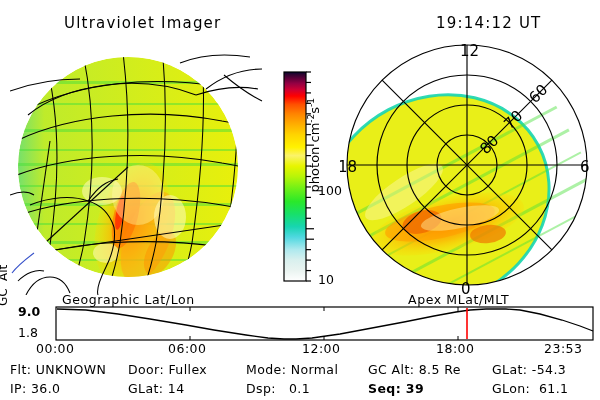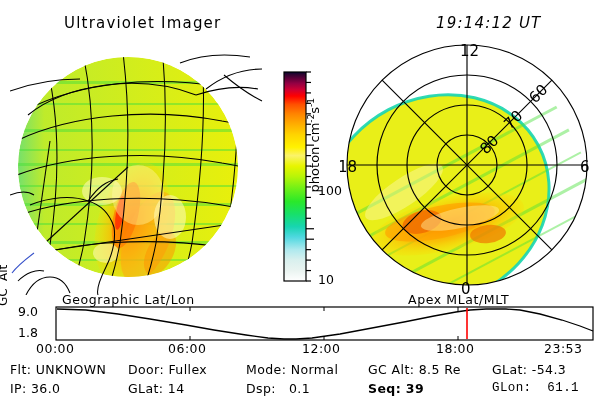--- a/index.html
+++ b/index.html
@@ -2,21 +2,21 @@
 <html><head>
 <meta charset="utf-8">
 <style>
   html,body{margin:0;padding:0;background:#ffffff;}
   body{width:600px;height:400px;overflow:hidden;position:relative;
        font-family:"DejaVu Sans","Liberation Sans",sans-serif;color:#000;}
   .abs{position:absolute;}
   #header{top:6px;left:0;width:600px;height:26px;margin-left:12px;}
   #title{left:52px;top:8px;font-size:15px;letter-spacing:1.2px;}
   #date{left:282px;top:8px;font-size:15px;letter-spacing:1.2px;}
-  #time{left:424px;top:8px;font-size:15px;letter-spacing:1.2px;font-style:italic;}
+  #time{left:424px;top:8px;font-size:15px;letter-spacing:1.2px;}
   .panel{}
   #globe-panel{left:10px;top:45px;width:255px;height:250px;}
   #cbar-panel{left:262px;top:45px;width:90px;height:250px;}
   #polar-panel{left:340px;top:42px;width:256px;height:254px;}
   #caption-geo{left:62px;top:292px;font-size:12.5px;letter-spacing:.6px;}
   #caption-apex{left:408px;top:292px;font-size:12.5px;letter-spacing:.6px;}
   #alt-panel{left:0px;top:305px;width:600px;height:38px;}
   #axis-labels{left:0px;top:341px;width:600px;height:18px;}
   .tlabel{position:absolute;font-size:12.5px;letter-spacing:.5px;}
   #status{left:0px;top:362px;width:600px;height:38px;}
@@ -259,21 +259,21 @@
 </div>
 
 <div class="abs" id="caption-geo">Geographic Lat/Lon</div>
 <div class="abs" id="caption-apex">Apex MLat/MLT</div>
 
 <div class="abs" id="alt-panel">
   <div class="abs" style="left:-4px;top:1px;font-size:12px;transform:rotate(-90deg);transform-origin:left top;
               white-space:nowrap;">GC</div>
   <div class="abs" style="left:-4px;top:-24px;font-size:12px;transform:rotate(-90deg);transform-origin:left top;
               white-space:nowrap;">Alt</div>
-  <div class="abs" style="left:18px;top:-1px;font-size:12.5px;">9.0</div>
+  <div class="abs" style="left:18px;top:-1px;font-size:12.5px;font-weight:bold;">9.0</div>
   <div class="abs" style="left:18px;top:20px;font-size:12.5px;">1.8</div>
   <svg width="600" height="38" viewBox="0 0 600 38" style="position:absolute;left:0;top:0;">
     <rect x="56" y="2" width="537" height="33" fill="#ffffff" stroke="#000" stroke-width="1.2"></rect>
     <g stroke="#000" stroke-width="1">
       <line x1="190" y1="35" x2="190" y2="31"></line>
       <line x1="324" y1="35" x2="324" y2="31"></line>
       <line x1="458" y1="35" x2="458" y2="31"></line>
       <line x1="190" y1="2" x2="190" y2="6"></line>
       <line x1="324" y1="2" x2="324" y2="6"></line>
       <line x1="458" y1="2" x2="458" y2="6"></line>
@@ -297,15 +297,15 @@
     <div class="sitem" style="left:128px;"><span>Door:</span> <span>Fullex</span></div>
     <div class="sitem" style="left:246px;"><span>Mode:</span> <span>Normal</span></div>
     <div class="sitem" style="left:368px;"><span>GC Alt:</span> <span>8.5 Re</span></div>
     <div class="sitem" style="left:492px;"><span>GLat:</span> <span>-54.3</span></div>
   </div>
   <div class="srow" style="top:19px;">
     <div class="sitem" style="left:10px;"><span>IP:</span> <span>36.0</span></div>
     <div class="sitem" style="left:128px;"><span>GLat:</span> <span>14</span></div>
     <div class="sitem" style="left:246px;"><span>Dsp:</span>   <span>0.1</span></div>
     <div class="sitem" style="left:368px;font-weight:bold;"><span>Seq:</span> <span>39</span></div>
-    <div class="sitem" style="left:492px;font-family:Liberation Mono, monospace;"><span>GLon:</span>  <span>61.1</span></div>
+    <div class="sitem" style="left:492px;"><span>GLon:</span>  <span>61.1</span></div>
   </div>
 </div>
 
 </body></html>

